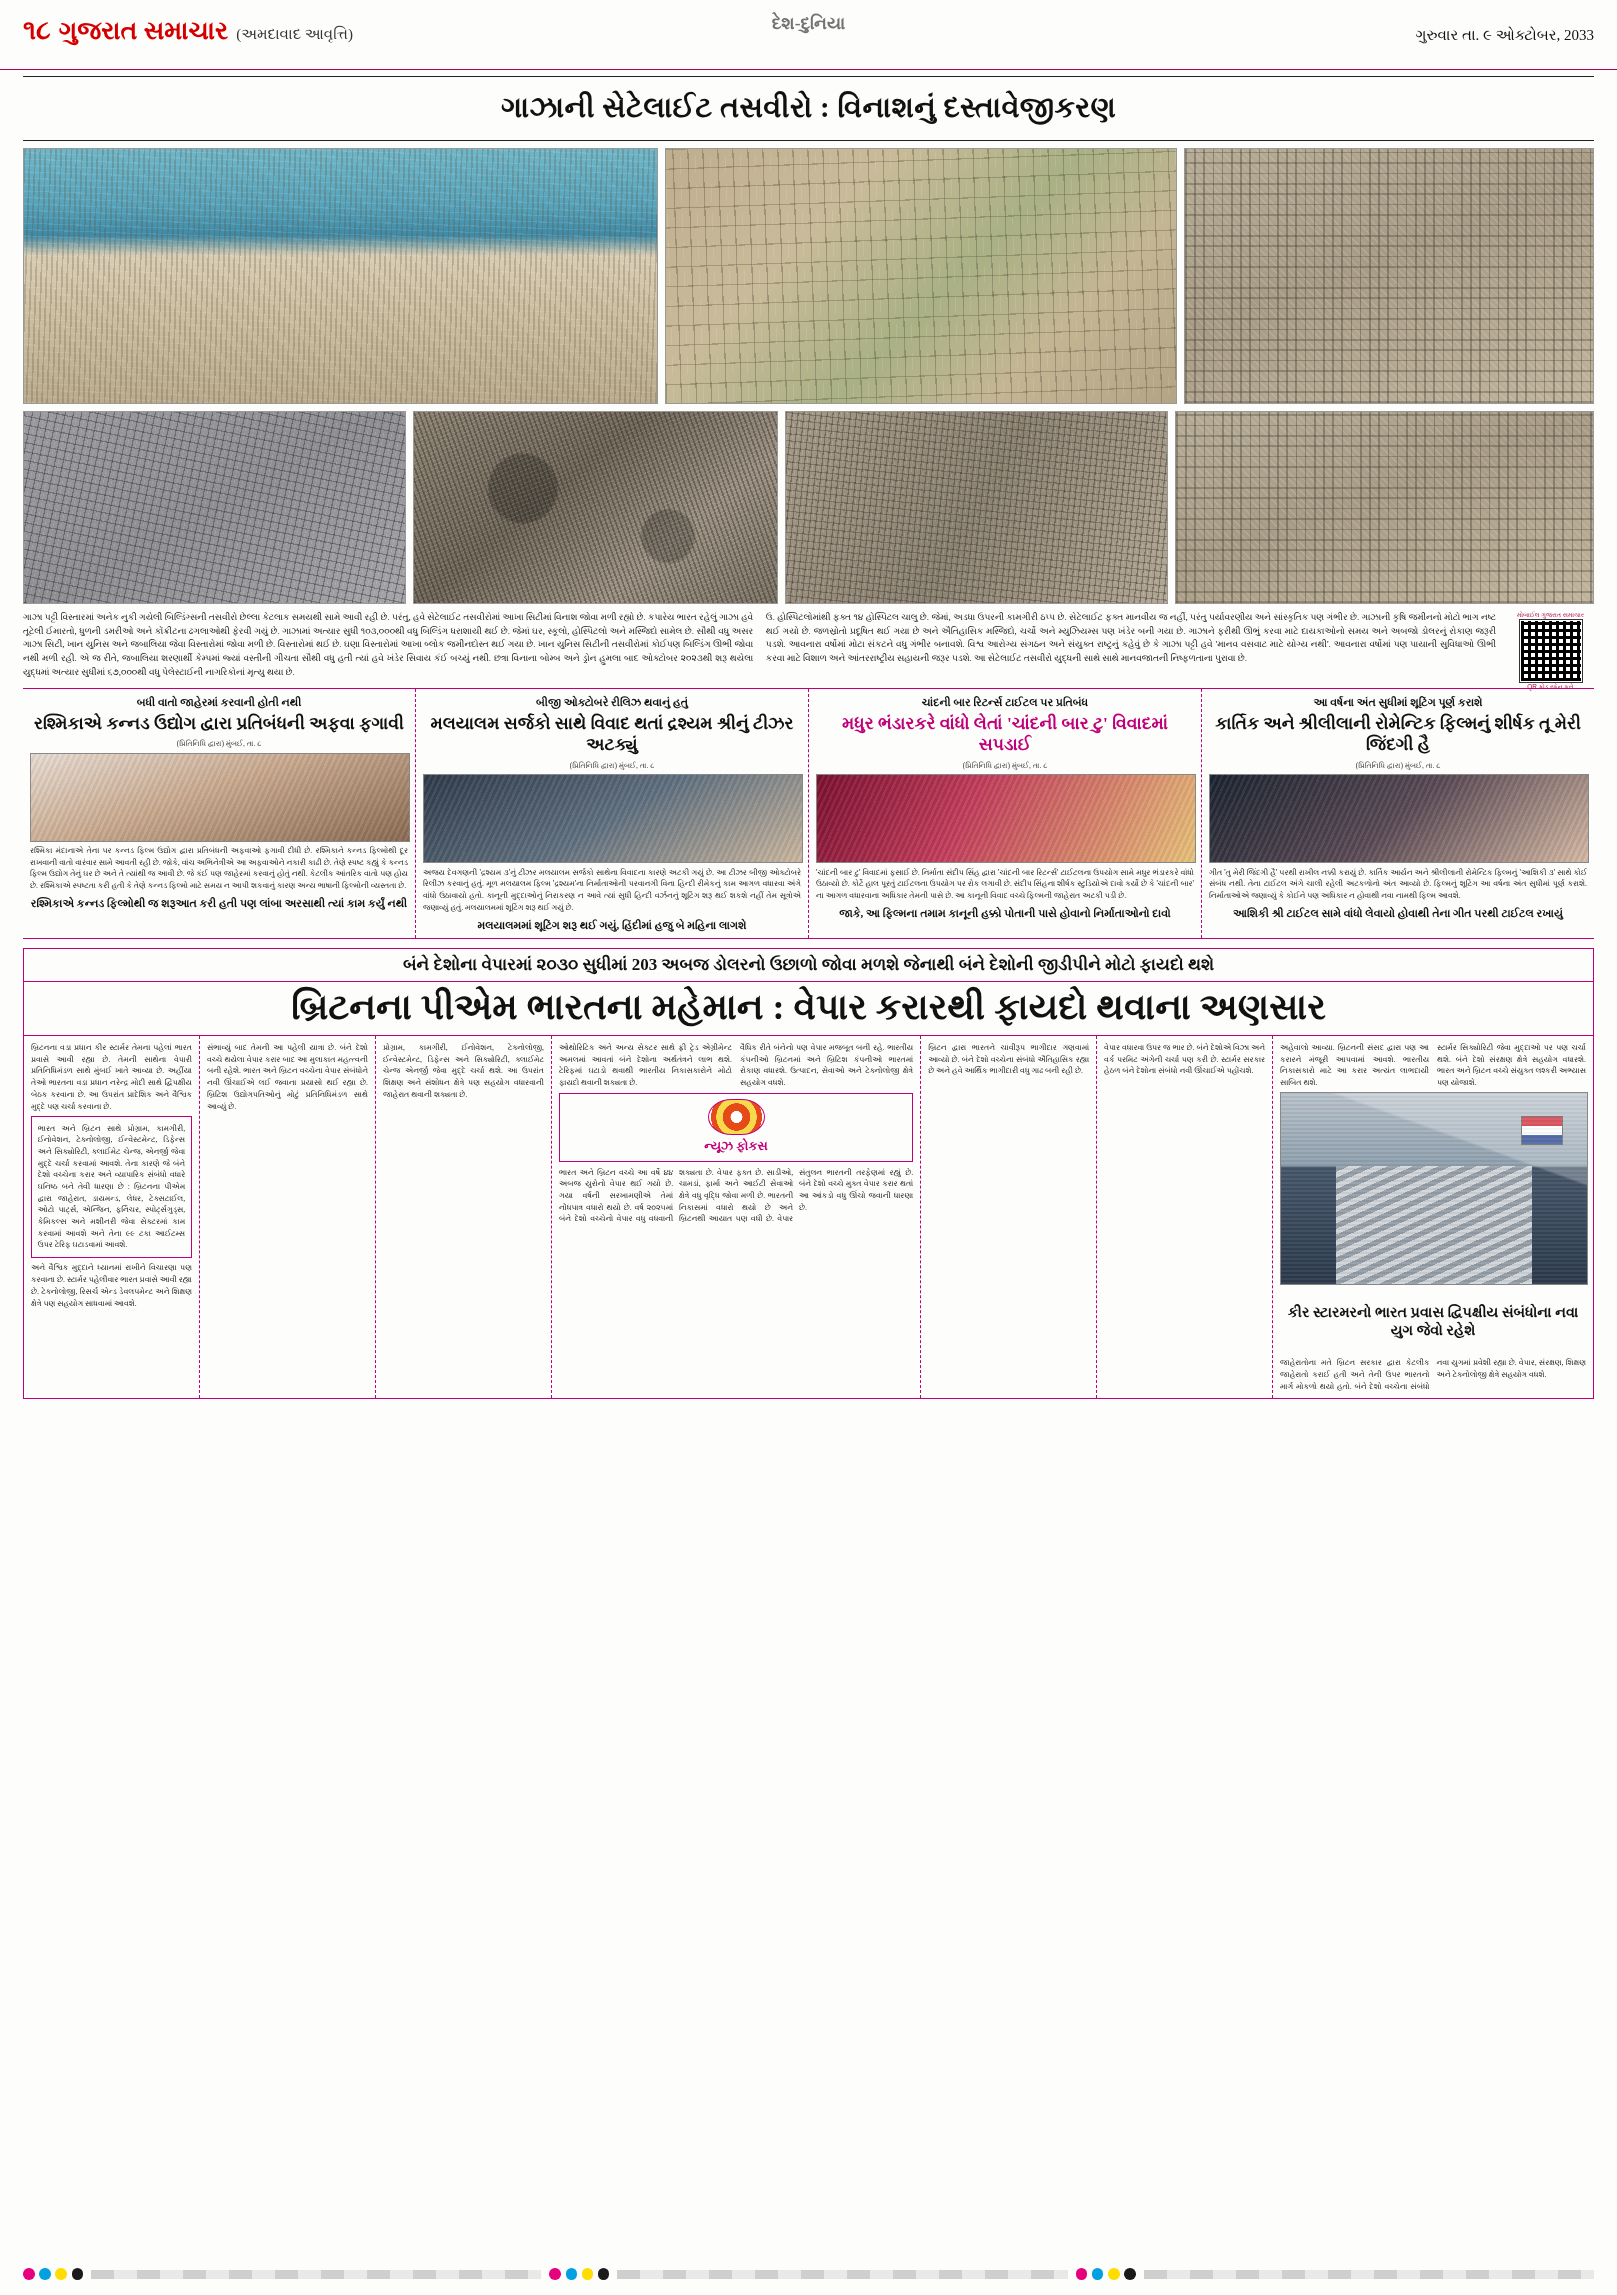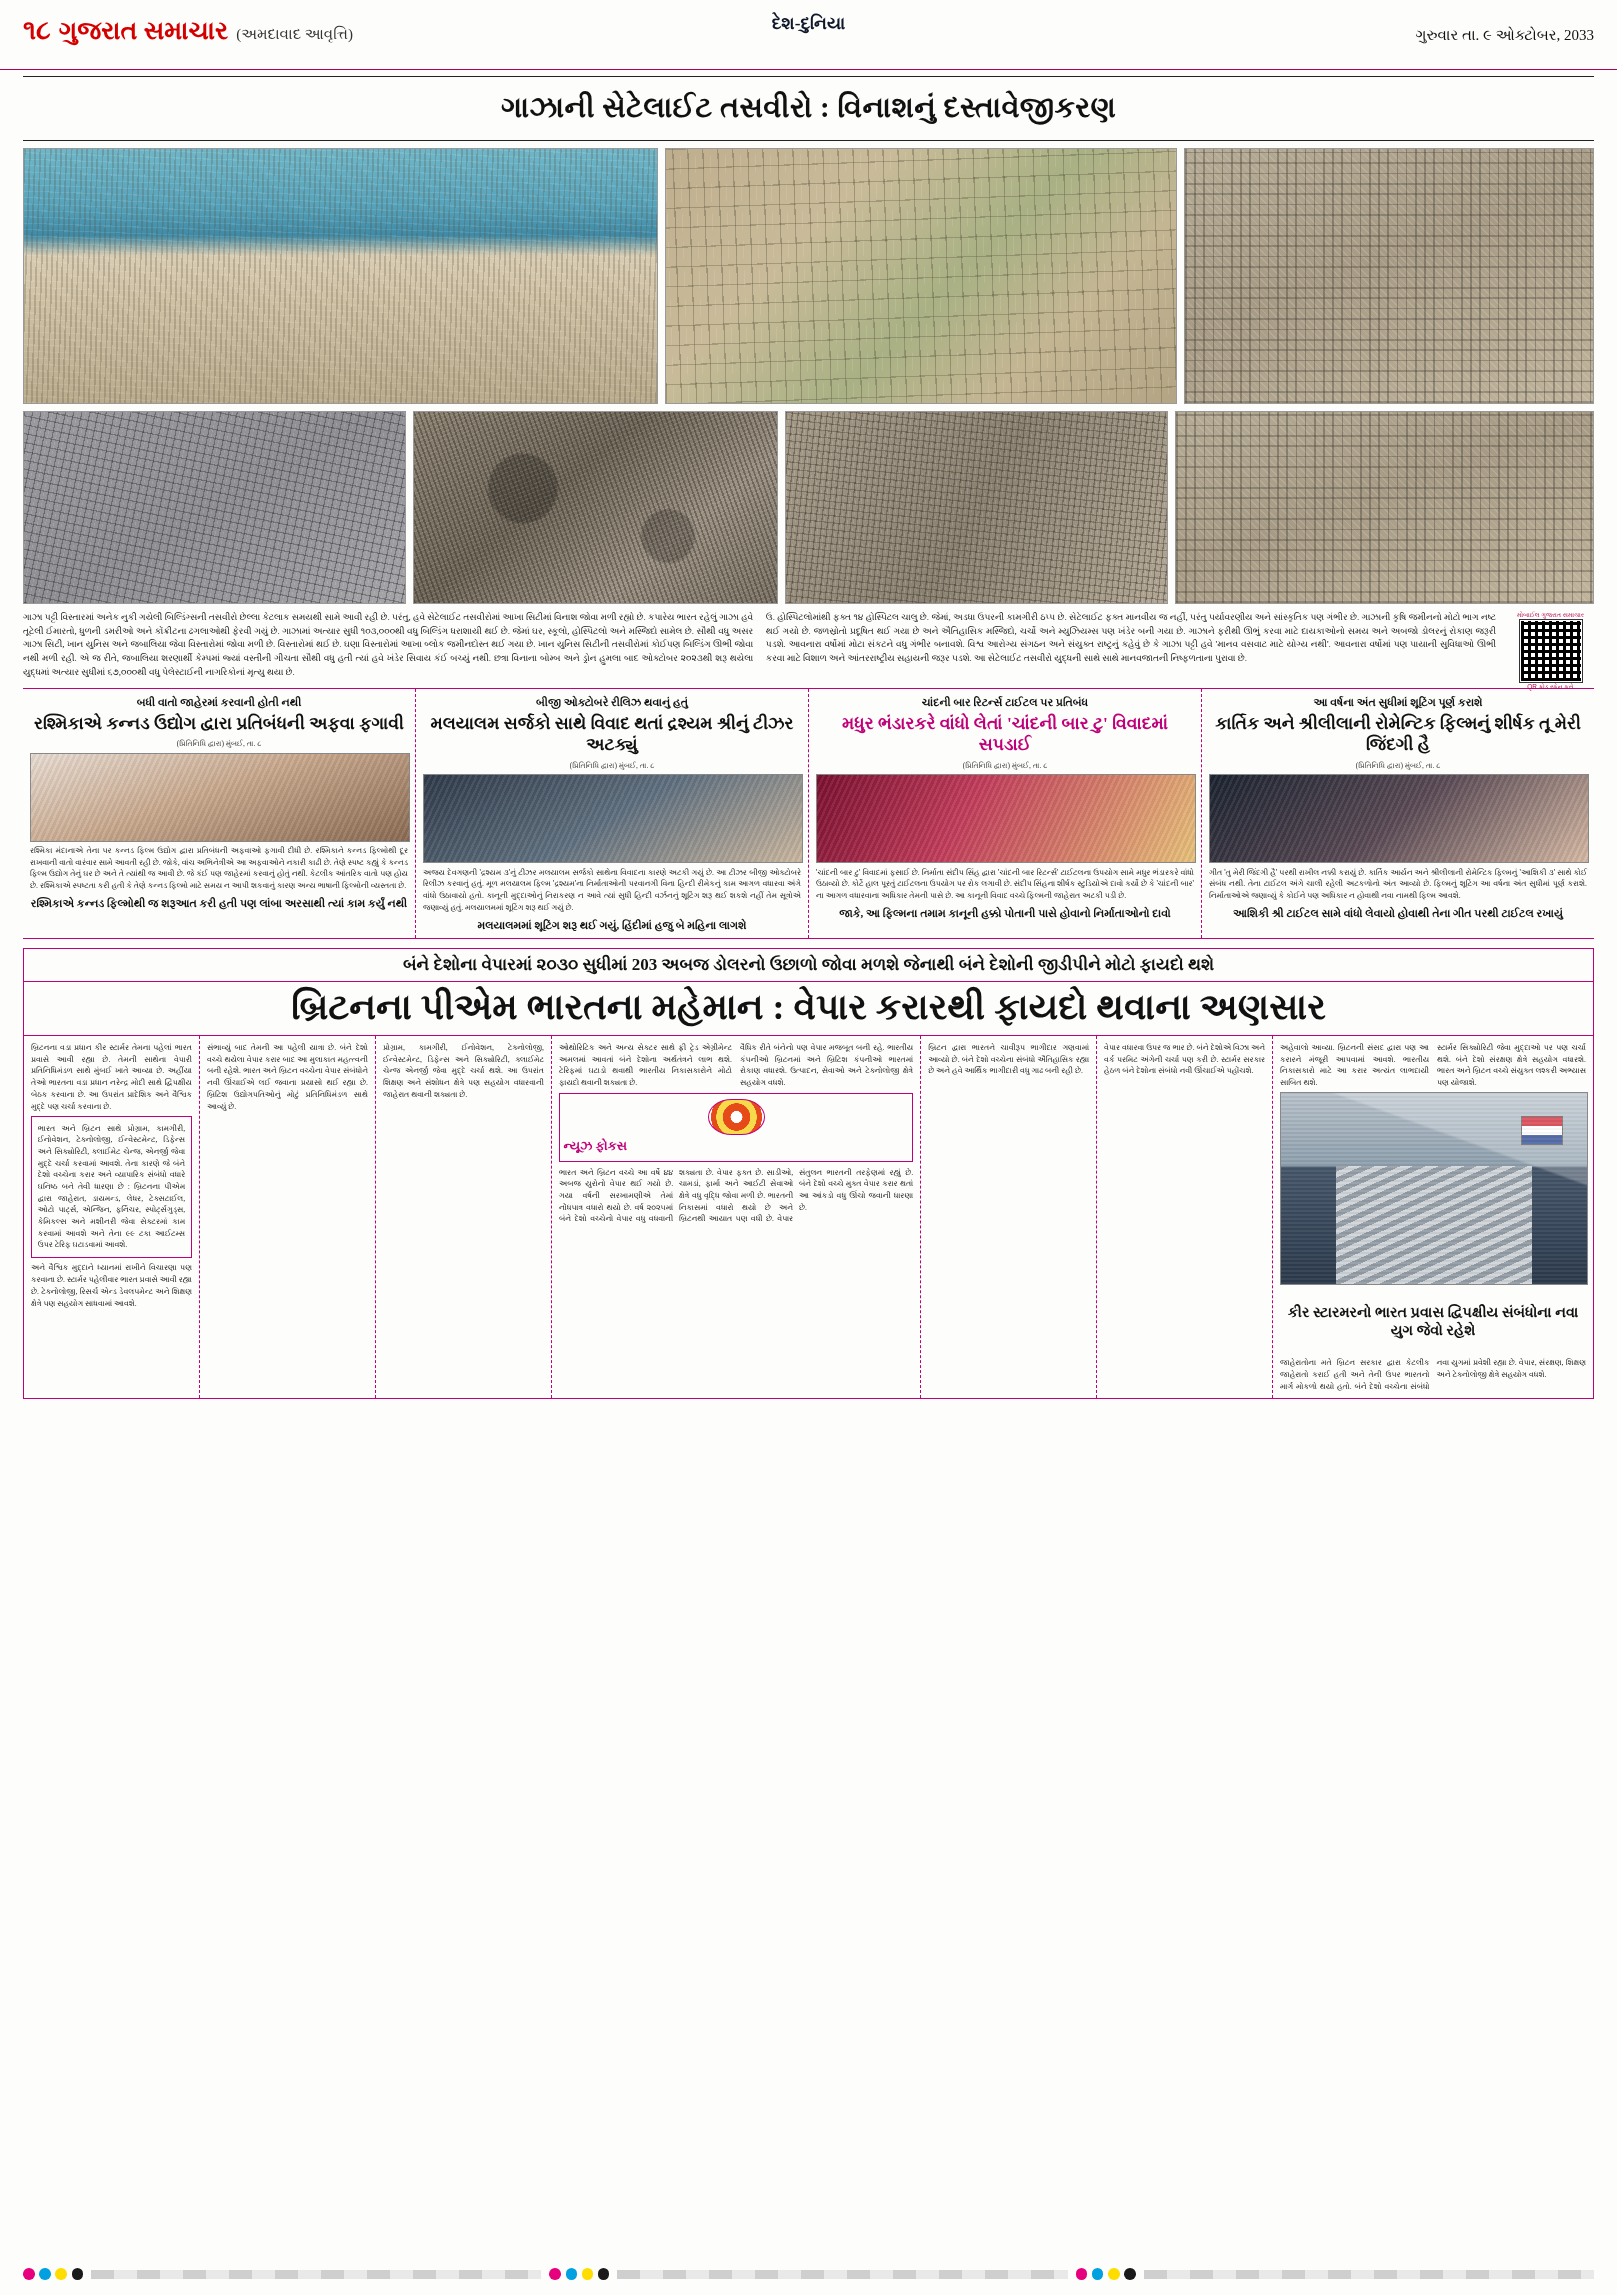--- a/index.html
+++ b/index.html
@@ -8,21 +8,21 @@
     width:1617px;height:2295px;background:#fdfdfb;margin:0 auto;position:relative;
     box-sizing:border-box;padding:0;overflow:hidden;
   }
   
   .masthead{position:relative;height:69px;border-bottom:1.7px solid #b4004e;}
   .mast-left{position:absolute;left:23px;top:15px;display:flex;align-items:baseline;gap:8px;}
   .mast-pageno{font-size:26.6px;font-weight:bold;color:#d40000;font-family:"Liberation Serif",serif;}
   .mast-paper{font-size:25.4px;font-weight:bold;color:#d40000;font-family:"Liberation Serif",serif;}
   .mast-edition{font-size:15px;color:#333;font-family:"Liberation Serif",serif;}
   .mast-center{position:absolute;left:50%;transform:translateX(-50%);top:14px;text-align:center;}
-  .mast-section{font-size:17.3px;font-weight:bold;color:#0f172a;font-family:"Liberation Serif",serif;}
+  .mast-section{font-size:17.3px;font-weight:bold;color:#737373;font-family:"Liberation Serif",serif;}
   .mast-right{position:absolute;right:23px;top:26.6px;font-size:15px;color:#111;font-family:"Liberation Serif",serif;}
   
   .lead-head{
     margin:5.8px 23px 3.5px 23px;border-top:1.7px solid #222;border-bottom:1.7px solid #222;
     text-align:center;padding:5.8px 0 7px 0;
   }
   .lead-head h1{margin:8px;font-size:29px;font-weight:bold;letter-spacing:0.3px;font-family:"Liberation Serif",serif;color:#111;}
   
   .photos{margin:7px 23px 0 23px;}
   .photo-row{display:flex;gap:7px;margin-bottom:7px;}
@@ -100,21 +100,21 @@
      repeating-linear-gradient(115deg, rgba(255,255,255,.07) 0 2.3px, rgba(0,0,0,.05) 2.3px 5.2px);}
   
   .bigband{margin:9.2px 23px 0 23px;border:1.7px solid #c0007a;}
   .bb-top{border-bottom:1.2px solid #c0007a;text-align:center;padding:5.8px 4.6px;}
   .bb-top .k{font-size:17px;font-weight:bold;color:#111;font-family:"Liberation Serif",serif;}
   .bb-head{text-align:center;padding:5.8px 4.6px 8px 4.6px;border-bottom:1.2px solid #c0007a;}
   .bb-head h2{margin:0;font-size:36px;line-height:1.1;font-weight:bold;font-family:"Liberation Serif",serif;color:#111;}
   .bb-body{display:flex;}
   .bb-body .c{flex:1;padding:5.8px 7px;border-right:0.6px dashed #c0007a;font-size:7.8px;line-height:1.5;text-align:justify;color:#111;font-family:"Liberation Serif",serif;}
   .bb-body .c:last-child{border-right:none;}
-  .focus-badge{border:1.2px solid #c0007a;margin:4.6px 0;padding:4.6px 3.5px;}
+  .focus-badge{border:1.2px solid #c0007a;margin:4.6px 0;padding:4.6px 3.5px;text-align:center;}
   .focus-eye{width:55px;height:34px;margin:0 auto 2.3px auto;border-radius:50%/60%;
      background:radial-gradient(circle at 50% 50%, #fff 0 18%, #e64a19 19% 42%, #f7d94c 43% 62%, #e64a19 63% 78%, #fff 79% 100%);
      border:1.2px solid #c0007a;}
   .focus-label{font-size:12.7px;font-weight:bold;color:#c0007a;font-family:"Liberation Serif",serif;}
   .boxed{border:1.2px solid #c0007a;padding:5.8px;margin:3.5px 0;}
   .boxed p{margin:0;font-size:7.8px;line-height:1.5;text-align:justify;font-family:"Liberation Serif",serif;}
   .sub-head{font-size:19px;line-height:1.2;font-weight:bold;text-align:center;color:#111;font-family:"Liberation Serif",serif;margin:4.6px 0;}
   .sub-head.pink{color:#c0007a;}
   .sub-head2{font-size:14.4px;line-height:1.25;font-weight:bold;text-align:center;color:#111;font-family:"Liberation Serif",serif;margin:18px 0;}
   .plane{width:100%;height:191px;border:0.6px solid #888;margin:3.5px 0;position:relative;overflow:hidden;

